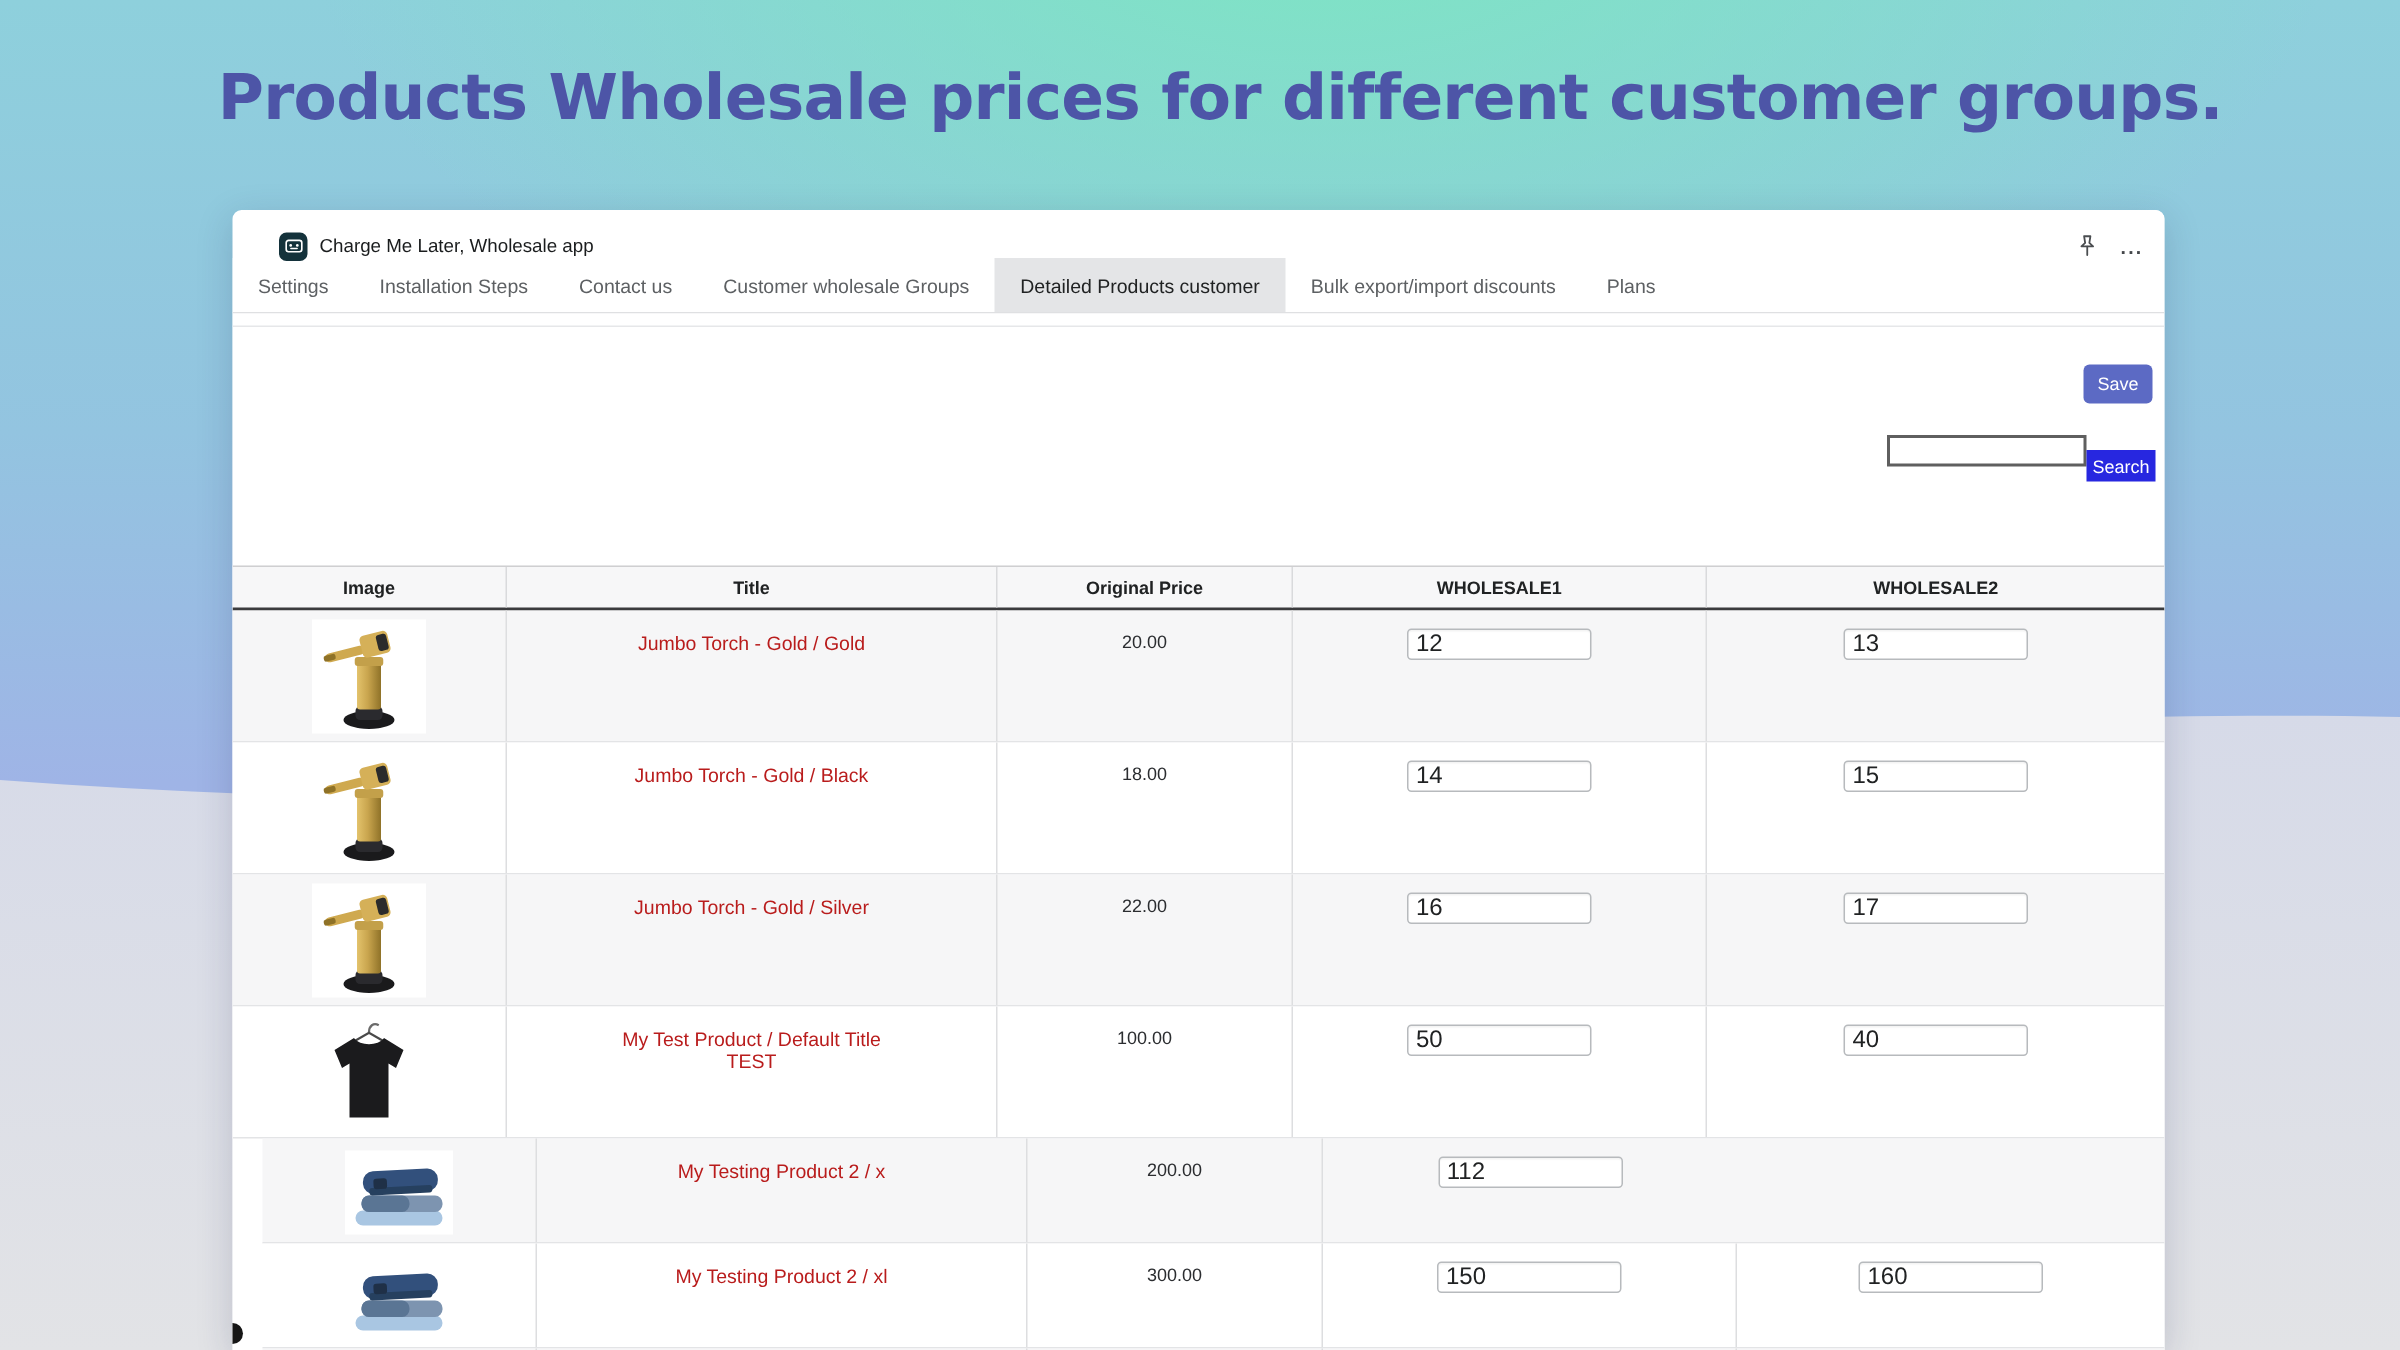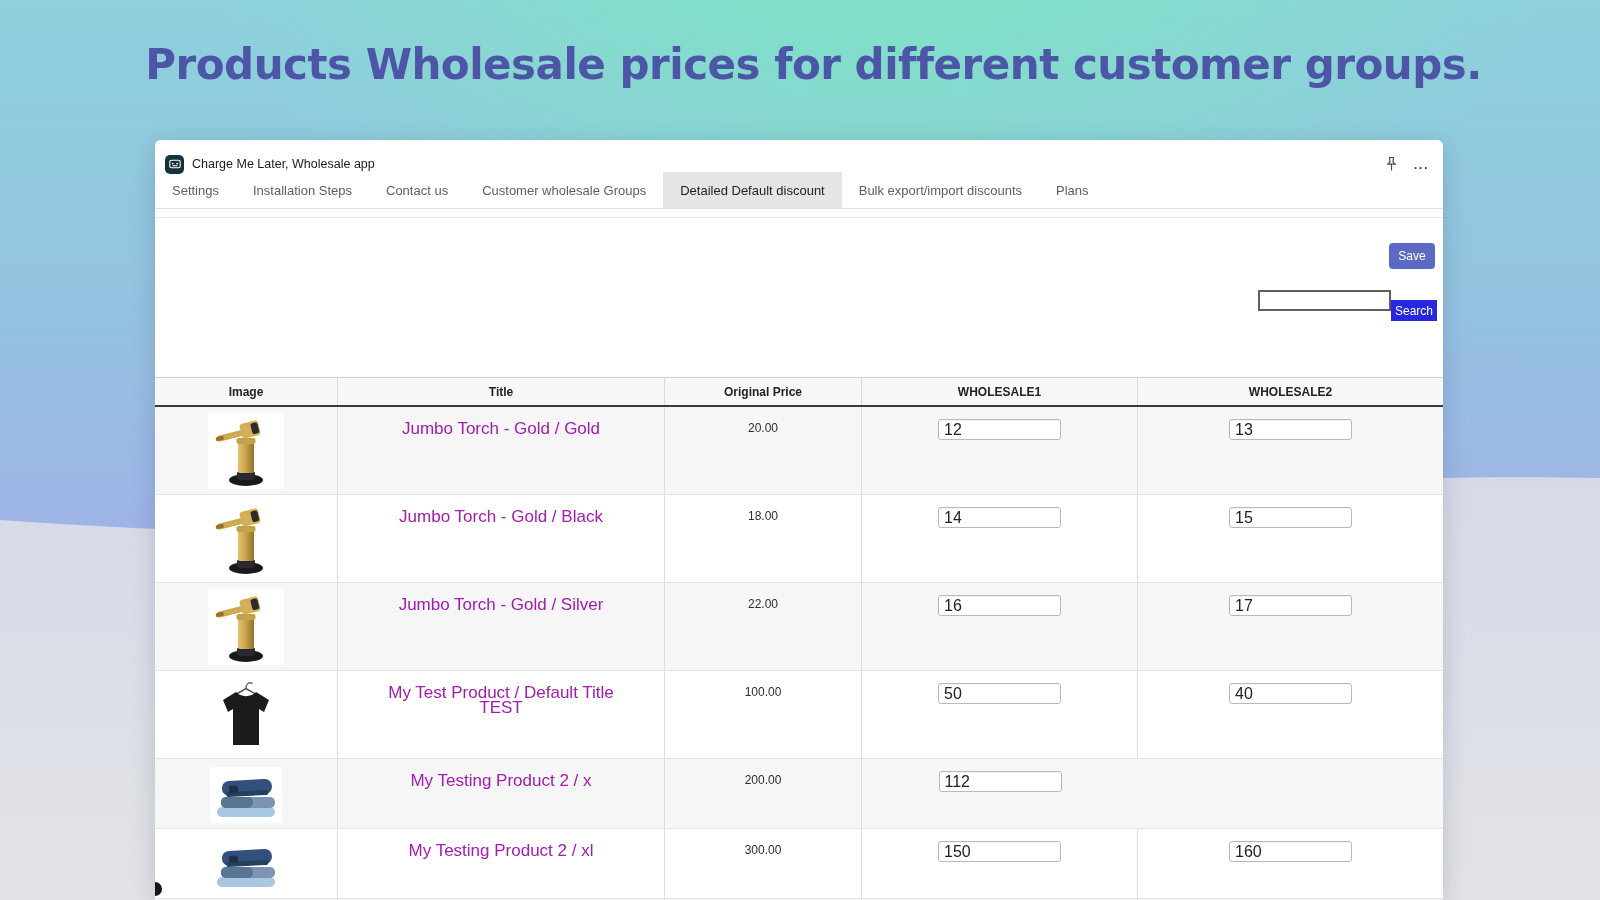--- a/index.html
+++ b/index.html
@@ -24,21 +24,21 @@
     padding-left:27px;
   }
 
   
   .window {
     position:absolute; left:155px; top:140px; width:1288px; height:760px;
     background:#ffffff; border-radius:6px 6px 0 0; overflow:hidden;
     box-shadow:0 6px 24px rgba(25,35,80,0.18);
   }
 
-  .win-header { height:32px; display:flex; align-items:center; padding:16px 14px 0 10px; background:#fff; }
+  .win-header { height:32px; display:flex; align-items:center; padding:16px 14px 0 10px; background:#fff;margin-left:21px; }
   .app-icon {
     width:19px; height:19px; border-radius:5px; background:#14323b;
     display:flex; align-items:center; justify-content:center; flex:0 0 auto;
   }
   .app-title { font-size:12.5px; color:#1a1c1d; margin-left:8px; flex:1; }
   .pin-btn, .dots-btn { display:flex; align-items:center; justify-content:center; cursor:pointer; }
   .pin-btn { margin-right:16px; }
   .dots-btn { color:#44474a; font-size:13px; font-weight:700; letter-spacing:1.5px; }
 
   .tab-bar { height:37px; display:flex; align-items:stretch; border-bottom:1px solid #dfe0e2; background:#fff; }
@@ -67,29 +67,29 @@
   .t-head, .t-row { display:grid; grid-template-columns:183px 327px 197px 276px 1fr; }
   .t-head { height:30px; background:#f7f7f8; border-top:1px solid #cfcfd1; border-bottom:2px solid #3b3b3d; }
   .h-cell {
     display:flex; align-items:center; justify-content:center;
     font-size:12px; font-weight:700; color:#202223; border-right:1px solid #d9dadc;text-align:right;
   }
   .h-cell:last-child { border-right:none; }
 
   .t-row { height:88px; border-bottom:1px solid #e3e4e6; background:#fff; }
   .t-row.odd { background:#f6f6f7; }
-  .t-row.short { height:70px; }
+  .t-row.short { height:70px;margin-left:20px; }
   .cell { border-right:1px solid #dddee0; position:relative; }
   .cell:last-child { border-right:none; }
 
   .img-cell { display:flex; justify-content:center; align-items:flex-start; padding-top:6px; }
   .img-box { width:76px; height:76px; background:#fff; display:flex; align-items:center; justify-content:center; }
   .t-row.short .img-box { width:72px; height:56px; margin-top:2px; }
 
-  .title-cell { text-align:center; padding-top:14px; font-size:17px; color:#a21caf; line-height:15px; }
+  .title-cell { text-align:center; padding-top:14px; font-size:13px; color:#b91c1c; line-height:15px; }
   .price-cell { text-align:center; padding-top:14px; font-size:12px; color:#2b2d30; }
   .input-cell { display:flex; justify-content:center; align-items:flex-start; padding-top:12px; }
   .w-input {
     width:123px; height:21px; border:1px solid #b7babd; border-radius:3px;
     font-size:16px; padding:0 5px; color:#202223; background:#fff; outline:none;
     box-shadow:0 1px 1px rgba(0,0,0,0.05) inset;
   }
 
   .left-dot { position:absolute; left:-7px; top:673px; width:14px; height:14px; border-radius:50%; background:#161616; }
 </style>
@@ -127,21 +127,21 @@
       </svg>
     </span>
     <span class="dots-btn">...</span>
   </div>
 
   <div class="tab-bar">
       <div class="tab">Settings</div>
       <div class="tab">Installation Steps</div>
       <div class="tab">Contact us</div>
       <div class="tab">Customer wholesale Groups</div>
-      <div class="tab active">Detailed Default discount</div>
+      <div class="tab active">Detailed Products customer</div>
       <div class="tab">Bulk export/import discounts</div>
       <div class="tab">Plans</div>
     </div>
 
   <div class="content">
     <div class="top-line"></div>
 
     <button class="save-btn">Save</button>
     <input class="search-input" placeholder="" style="">
     <button class="search-btn">Search</button>

